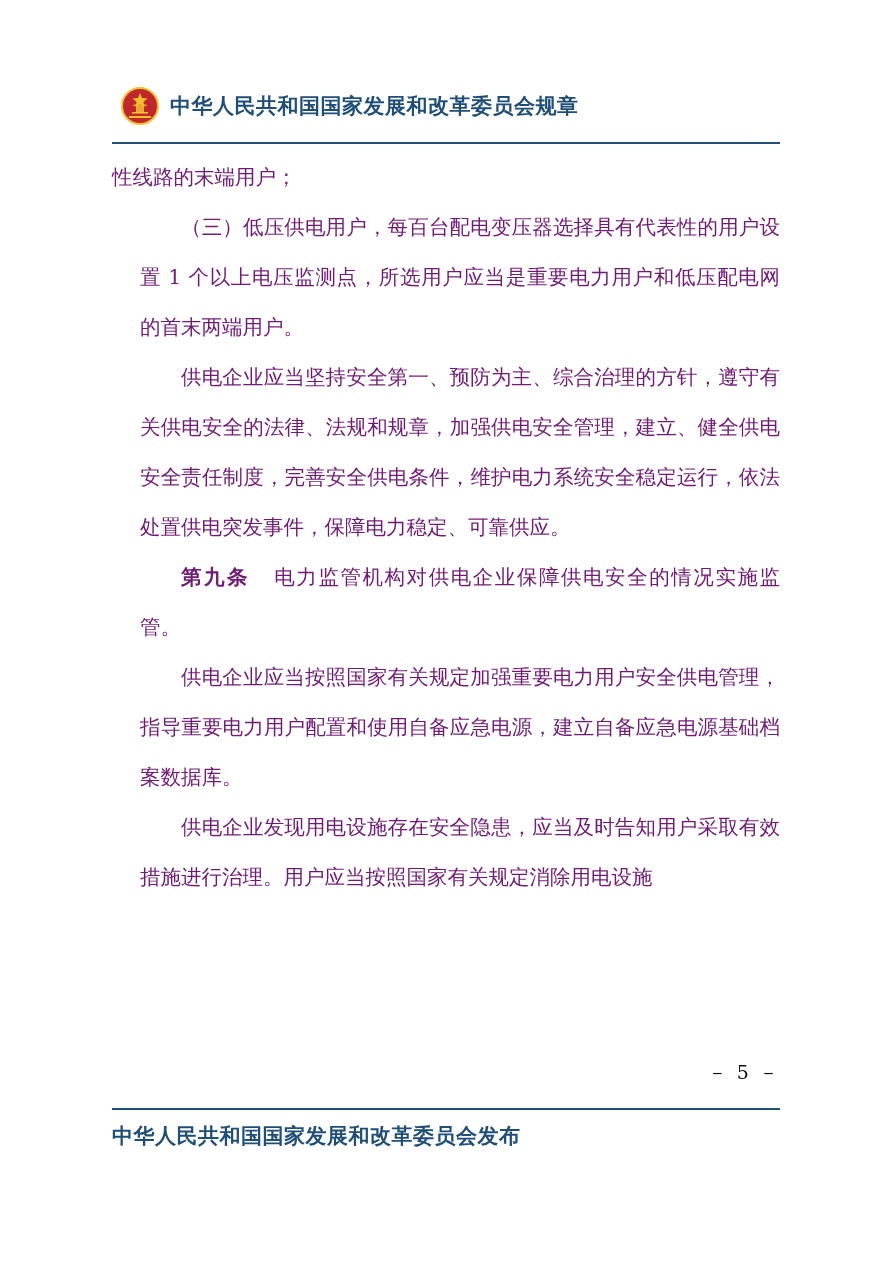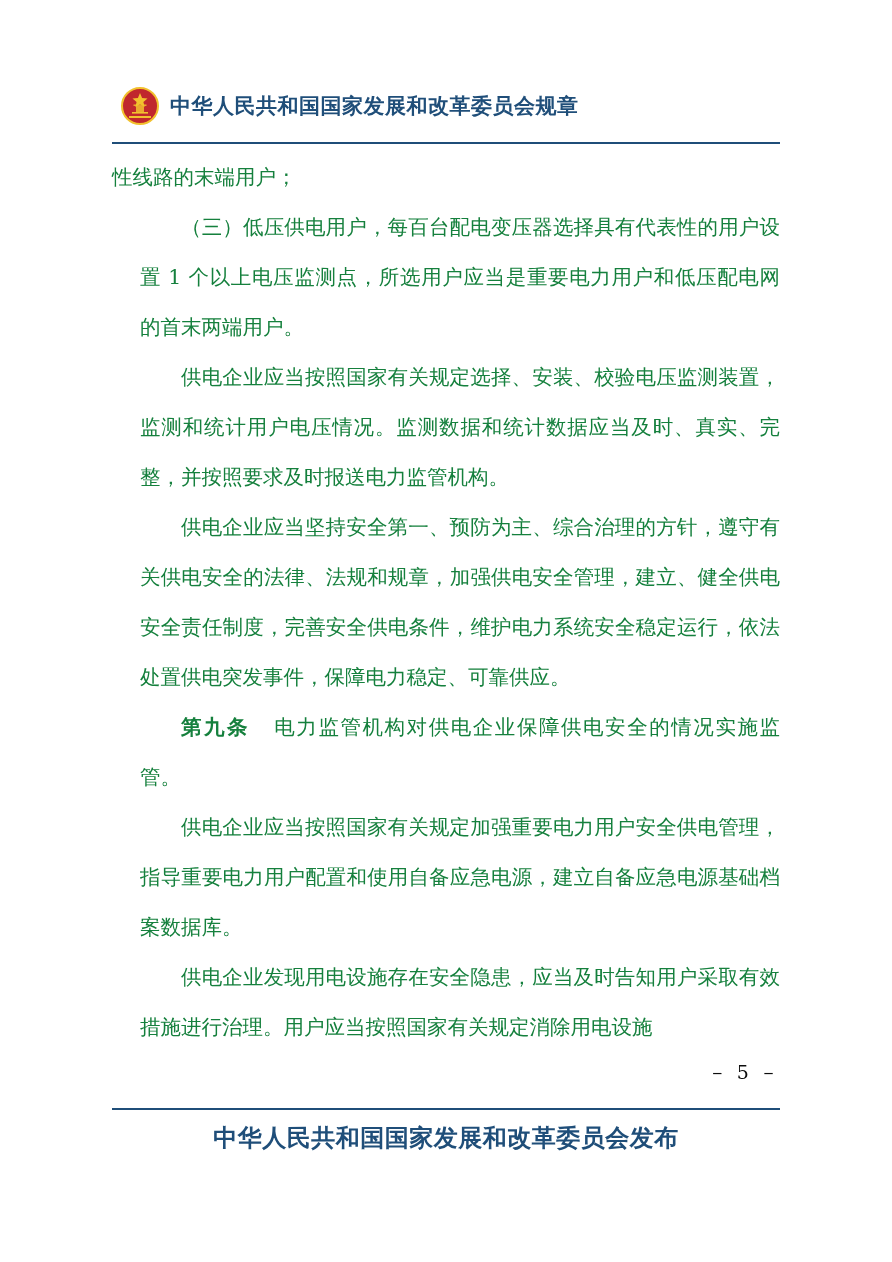--- a/index.html
+++ b/index.html
@@ -56,21 +56,21 @@
   }
 
   
   .body-text {
     position: absolute;
     left: 112px;
     top: 152px;
     width: 668px;
     font-size: 20.5px;
     line-height: 50px;
-    color: #15803d;
+    color: #701a75;
     text-align: justify;
     text-justify: inter-ideograph;
   }
   .para {
     margin: 0;
     text-align: justify;
     text-justify: inter-ideograph;
   }
   .para.indent {
     text-indent: 2em;
@@ -102,22 +102,22 @@
     top: 1108px;
     width: 668px;
     height: 0;
     border-top: 2px solid #1f4e79;
   }
   .footer-title {
     position: absolute;
     left: 112px;
     top: 1122px;
     width: 668px;
-    text-align: center;
-    font-size: 24px;
+    text-align: left;
+    font-size: 21px;
     font-weight: bold;
     color: #1f4e79;
     font-family: "DejaVu Sans", "Liberation Sans", sans-serif;
     letter-spacing: 0.5px;
   }
 
   
   .emblem svg { display: block; }
 </style>
 </head>
@@ -141,21 +141,20 @@
     </div>
     <div class="header-rule"></div>
   </div>
 
   <div class="body-text">
 
     <p class="para">性线路的末端用户；</p>
 
     <p class="para indent">（三）低压供电用户，每百台配电变压器选择具有代表性的用户设置 1 个以上电压监测点，所选用户应当是重要电力用户和低压配电网的首末两端用户。</p>
 
-    <p class="para indent">供电企业应当按照国家有关规定选择、安装、校验电压监测装置，监测和统计用户电压情况。监测数据和统计数据应当及时、真实、完整，并按照要求及时报送电力监管机构。</p>
 
     <p class="para indent">供电企业应当坚持安全第一、预防为主、综合治理的方针，遵守有关供电安全的法律、法规和规章，加强供电安全管理，建立、健全供电安全责任制度，完善安全供电条件，维护电力系统安全稳定运行，依法处置供电突发事件，保障电力稳定、可靠供应。</p>
 
     <p class="para indent"><span class="term">第九条</span><span class="term-gap"></span><span>电力监管机构对供电企业保障供电安全的情况实施监管。</span></p>
 
     <p class="para indent">供电企业应当按照国家有关规定加强重要电力用户安全供电管理，指导重要电力用户配置和使用自备应急电源，建立自备应急电源基础档案数据库。</p>
 
     <p class="para indent">供电企业发现用电设施存在安全隐患，应当及时告知用户采取有效措施进行治理。用户应当按照国家有关规定消除用电设施</p>
 
   </div>

